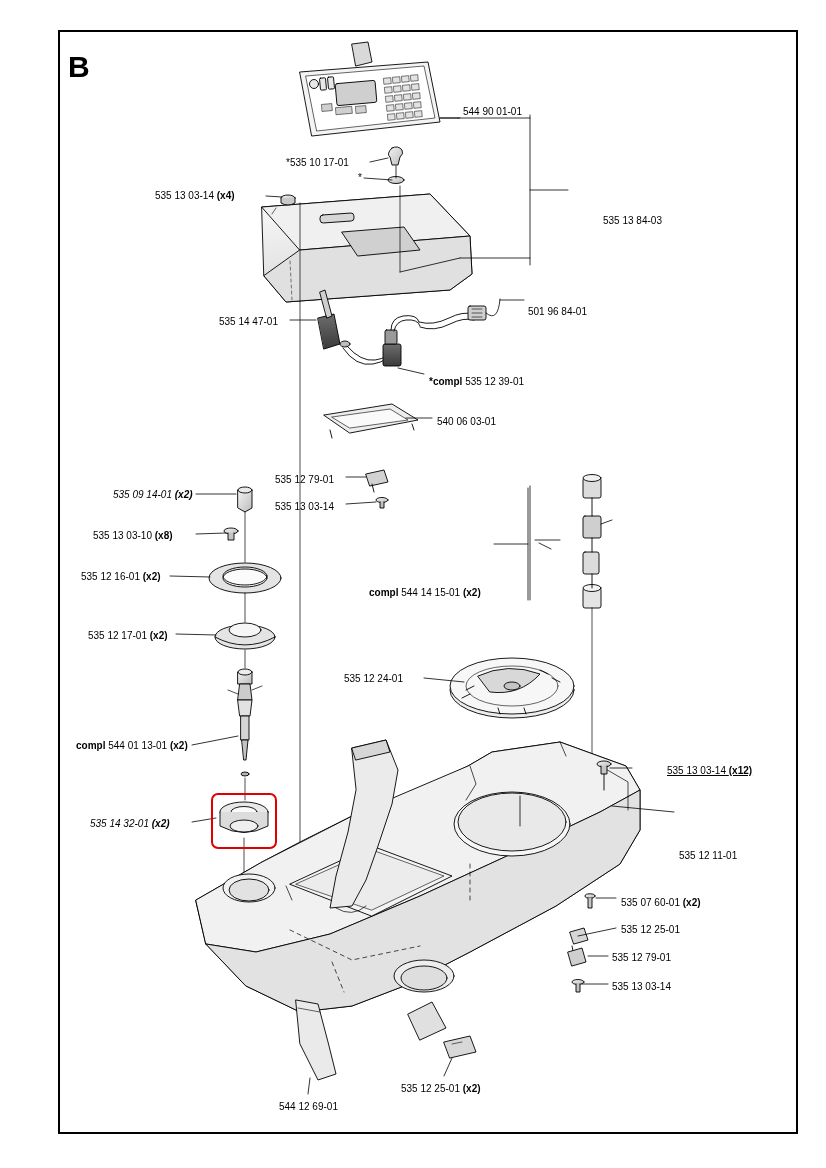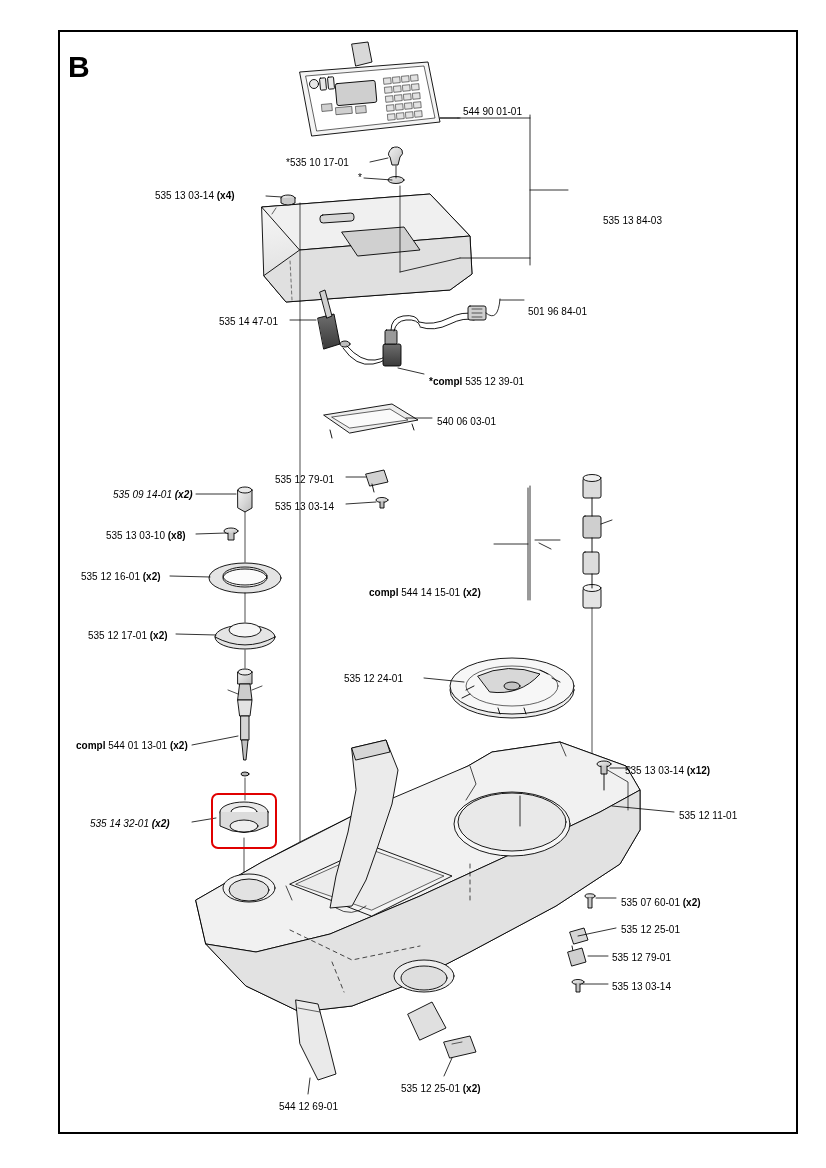--- a/index.html
+++ b/index.html
@@ -406,21 +406,21 @@
   <div class="label" style="left:275px; top:474px;">
     <span>535 12 79-01</span>
   </div>
   <div class="label" style="left:275px; top:501px;">
     <span>535 13 03-14</span>
   </div>
   <div class="label" style="left:113px; top:489px;font-style:italic;">
     <span>535 09 14-01</span>
     <span class="qty">(x2)</span>
   </div>
-  <div class="label" style="left:106px; top:530px;">
+  <div class="label" style="left:93px; top:530px;">
     <span>535 13 03-10</span>
     <span class="qty">(x8)</span>
   </div>
   <div class="label" style="left:81px; top:571px;">
     <span>535 12 16-01</span>
     <span class="qty">(x2)</span>
   </div>
   <div class="label" style="left:88px; top:630px;">
     <span>535 12 17-01</span>
     <span class="qty">(x2)</span>
@@ -435,25 +435,25 @@
     <span class="qty">(x2)</span>
   </div>
   <div class="label" style="left:369px; top:560px;margin-top:27px;">
     <span class="pre">compl</span>
     <span>544 14 15-01</span>
     <span class="qty">(x2)</span>
   </div>
   <div class="label" style="left:344px; top:673px;">
     <span>535 12 24-01</span>
   </div>
-  <div class="label" style="left:625px; top:765px;">
+  <div class="label" style="left:667px; top:765px;text-decoration:underline;">
     <span>535 13 03-14</span>
     <span class="qty">(x12)</span>
   </div>
-  <div class="label" style="left:679px; top:810px;">
+  <div class="label" style="left:679px; top:850px;">
     <span>535 12 11-01</span>
   </div>
   <div class="label" style="left:621px; top:897px;">
     <span>535 07 60-01</span>
     <span class="qty">(x2)</span>
   </div>
   <div class="label" style="left:621px; top:924px;">
     <span>535 12 25-01</span>
   </div>
   <div class="label" style="left:612px; top:952px;">

